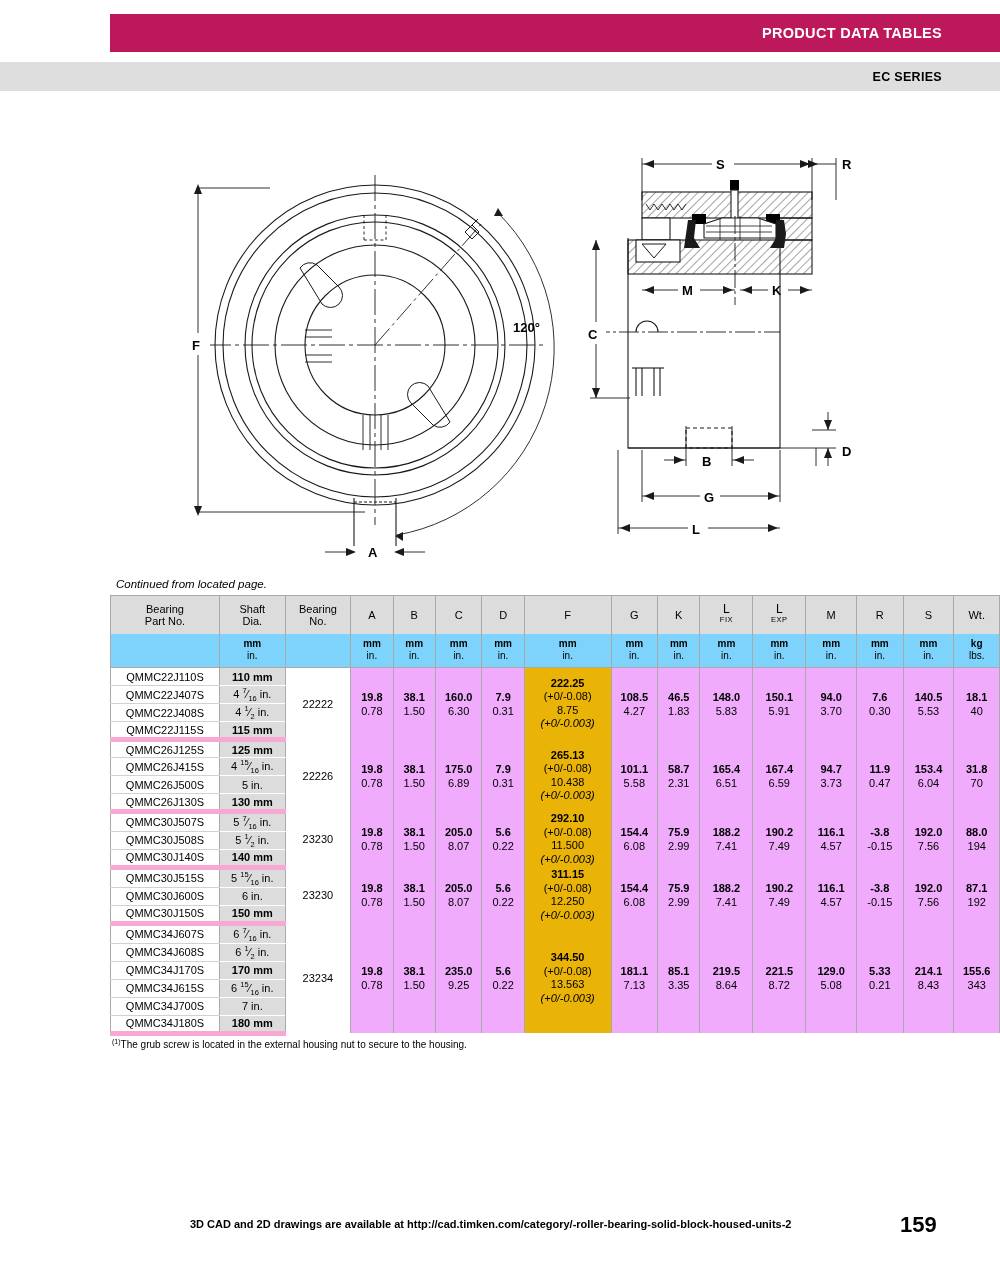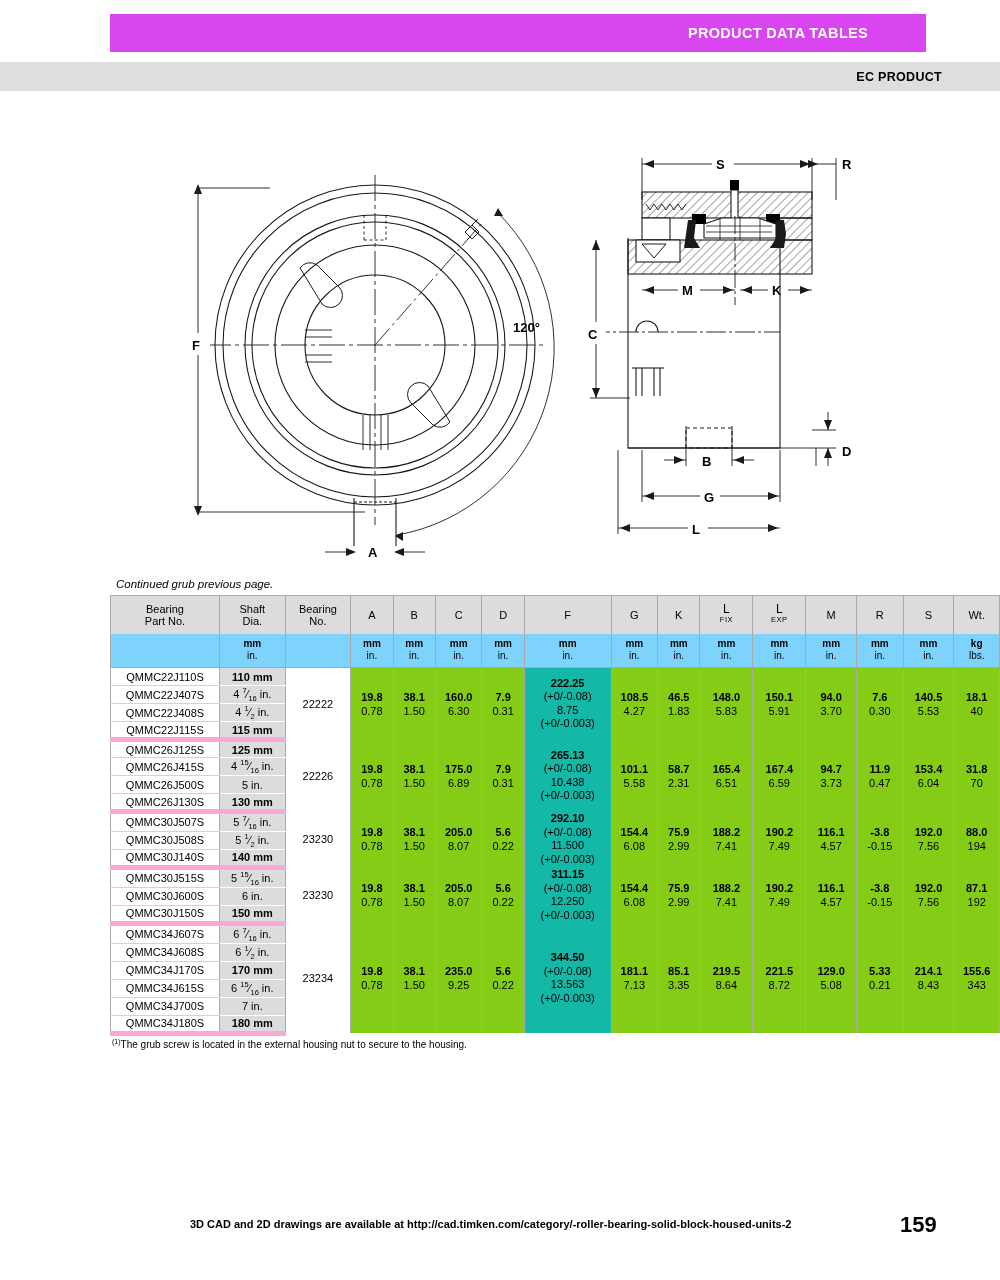--- a/index.html
+++ b/index.html
@@ -8,22 +8,22 @@
     width:1000px; height:1280px;
     background:#ffffff;
     font-family:"Liberation Sans", sans-serif;
     color:#000;
     position:relative;
     overflow:hidden;
   }
 
   
   .banner-black{
-    position:absolute; left:110px; top:14px; width:816px; height:38px;
-    background:#d946ef;
+    position:absolute; left:110px; top:14px; width:890px; height:38px;
+    background:#be185d;
     display:flex; align-items:center; justify-content:flex-end;
   }
   .banner-black .txt{
     color:#ffffff; font-size:14.5px; font-weight:bold;
     letter-spacing:.3px; padding-right:58px;
   }
   .banner-grey{
     position:absolute; left:0px; top:62px; width:1000px; height:29px;
     background:#dedede;
     display:flex; align-items:center; justify-content:flex-end;
@@ -92,29 +92,29 @@
   td.shaft{
     text-align:center; font-size:11px; height:18px;
     background:#dcdcdc;
     border-bottom:1px solid #ffffff;
   }
   td.shaft.bold{ font-weight:bold; }
   td.grp{
     font-size:11px; background:#ffffff;
   }
   td.val{
-    font-size:11px; line-height:14px; background:#84cc16;
+    font-size:11px; line-height:14px; background:#f0abfc;
   }
   td.val .mm{ display:block; font-weight:bold; }
   td.val .in{ display:block; }
-  td.fcol{ font-size:11px; line-height:13.5px; background:#14b8a6;margin-top:24px; }
+  td.fcol{ font-size:11px; line-height:13.5px; background:#eab308;margin-top:24px; }
   td.fcol .l1{ display:block; font-weight:bold; }
   td.fcol .l2{ display:block; }
   td.fcol .l3{ display:block; }
-  td.fcol .l4{ display:block; }
+  td.fcol .l4{ display:block;font-style:italic; }
 
   tr.grp-end td{ border-bottom:5px solid #f9a8d4; }
 
   .fnote{
     position:absolute; left:112px; top:1038px;
     font-size:10px; color:#000;
   }
   .fnote sup{ font-size:7px; vertical-align:super; }
 
   
@@ -130,21 +130,21 @@
     font-size:22px; font-weight:bold;
   }
 </style>
 </head>
 <body>
 
 <div class="banner-black">
   <div class="txt">PRODUCT DATA TABLES</div>
 </div>
 <div class="banner-grey">
-  <div class="txt">EC PRODUCT</div>
+  <div class="txt">EC SERIES</div>
 </div>
 
 <div class="drawings">
 
   <svg class="dwg-left" width="420" height="420" viewBox="0 0 420 420">
     <g fill="none" stroke="#1a1a1a" stroke-width="1.1">
 
       <circle cx="225" cy="205" r="160"></circle>
       <circle cx="225" cy="205" r="152"></circle>
       <circle cx="225" cy="205" r="130"></circle>
@@ -339,21 +339,21 @@
     <rect x="118" y="311" width="20" height="20" fill="#fff"></rect>
     <text x="122" y="326" font-size="13" font-weight="bold" font-family="Liberation Sans, sans-serif" fill="#000">B</text>
     <text x="262" y="316" font-size="13" font-weight="bold" font-family="Liberation Sans, sans-serif" fill="#000">D</text>
     <rect x="120" y="347" width="20" height="20" fill="#fff"></rect>
     <text x="124" y="362" font-size="13" font-weight="bold" font-family="Liberation Sans, sans-serif" fill="#000">G</text>
     <rect x="108" y="379" width="20" height="20" fill="#fff"></rect>
     <text x="112" y="394" font-size="13" font-weight="bold" font-family="Liberation Sans, sans-serif" fill="#000">L</text>
   </svg>
 </div>
 
-<div class="cont-note">Continued grub previous page.</div>
+<div class="cont-note">Continued from located page.</div>
 
 <div class="tbl-wrap">
   <table class="pdt">
     <colgroup>
       <col style="width:103px">
         <col style="width:62px">
         <col style="width:62px">
       <col style="width:40px">
         <col style="width:40px">
         <col style="width:44px">

